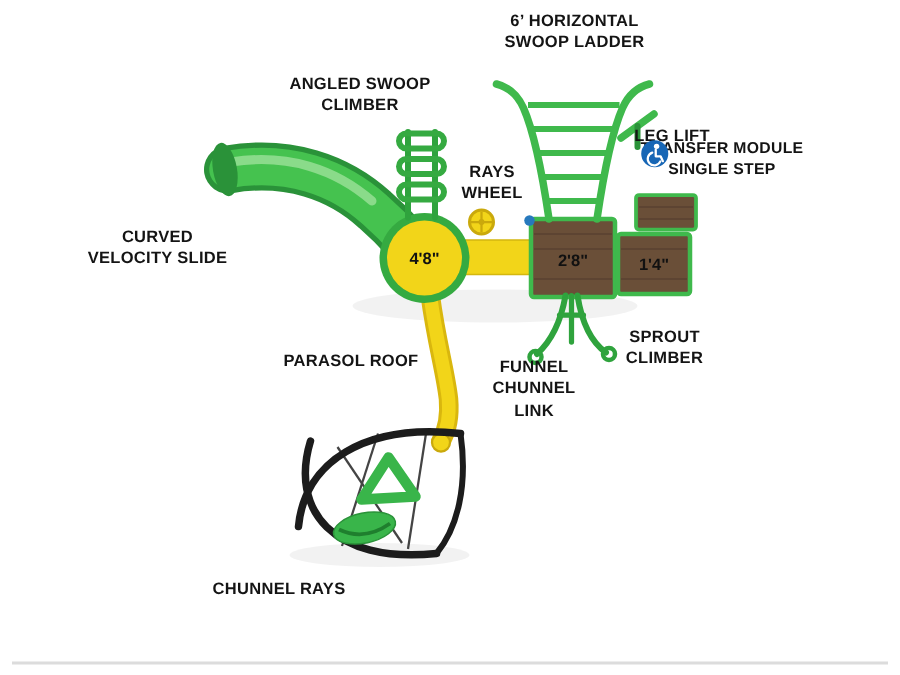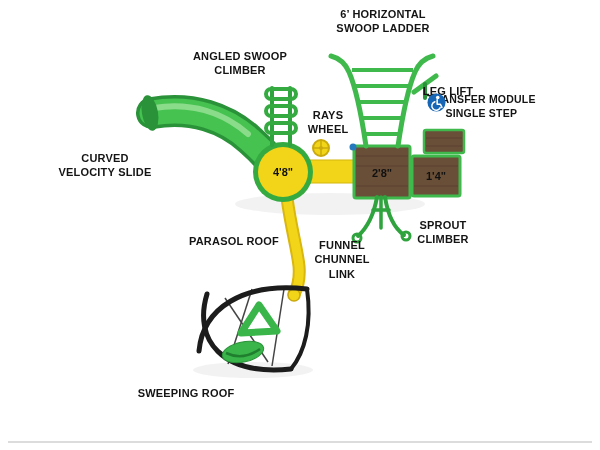--- a/index.html
+++ b/index.html
@@ -113,24 +113,24 @@
   <div class="label" style="left:448px;top:44px;margin-top:40px;">LEG LIFT</div>
   <div class="label" style="left:240px;top:49px;">ANGLED SWOOP
 CLIMBER</div>
   <div class="label" style="left:328px;top:108px;">RAYS
 WHEEL</div>
   <div class="label" style="left:105px;top:151px;">CURVED
 VELOCITY SLIDE</div>
   <div class="label" style="left:234px;top:219px;margin-top:15px;">PARASOL ROOF</div>
   <div class="label" style="left:443px;top:218px;">SPROUT
 CLIMBER</div>
-  <div class="label" style="left:342px;top:238px;">FUNNEL
+  <div class="label" style="left:356px;top:238px;">FUNNEL
 CHUNNEL
 LINK</div>
-  <div class="label" style="left:186px;top:386px;">SWEEPING ROOF</div>
+  <div class="label" style="left:186px;top:386px;">CHUNNEL RAYS</div>
 
   <div class="tm-wrap" style="left:427px;top:93px;">
     <svg width="19" height="19" viewBox="0 0 20 20">
       <circle cx="10" cy="10" r="9.5" fill="#1766b5"></circle>
       <circle cx="11.3" cy="4.8" r="1.9" fill="#ffffff"></circle>
       <path d="M10.7 7.2 v4.6 h3.4 l1.6 3.4" stroke="#ffffff" stroke-width="1.6" fill="none" stroke-linecap="round" stroke-linejoin="round"></path>
       <path d="M8.3 9.2 a4.6 4.6 0 1 0 5.6 6.2" stroke="#ffffff" stroke-width="1.5" fill="none" stroke-linecap="round"></path>
     </svg>
     <div class="tm-text">TRANSFER MODULE
 SINGLE STEP</div>

